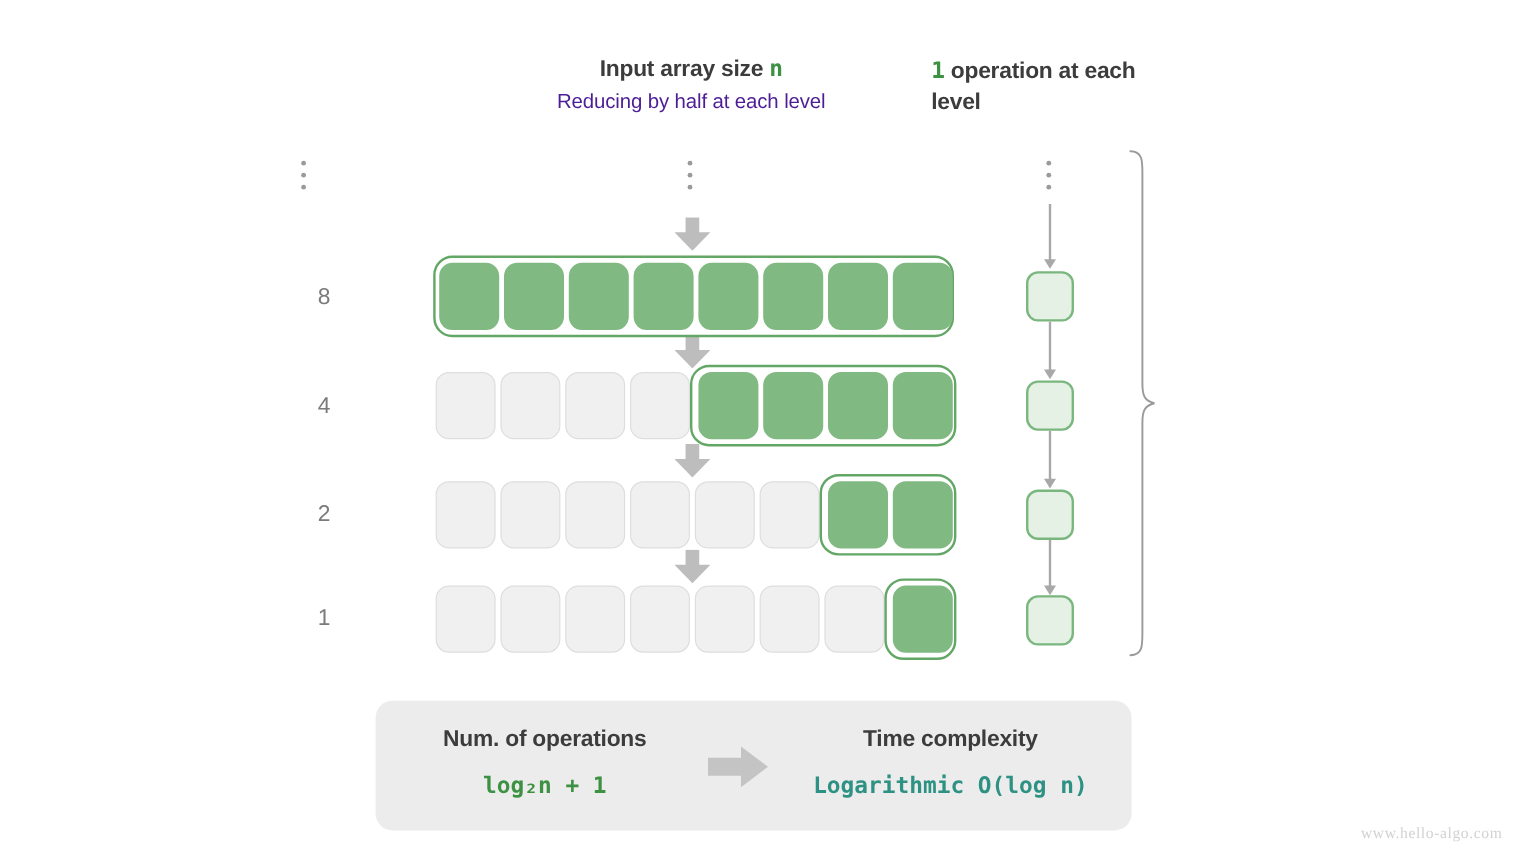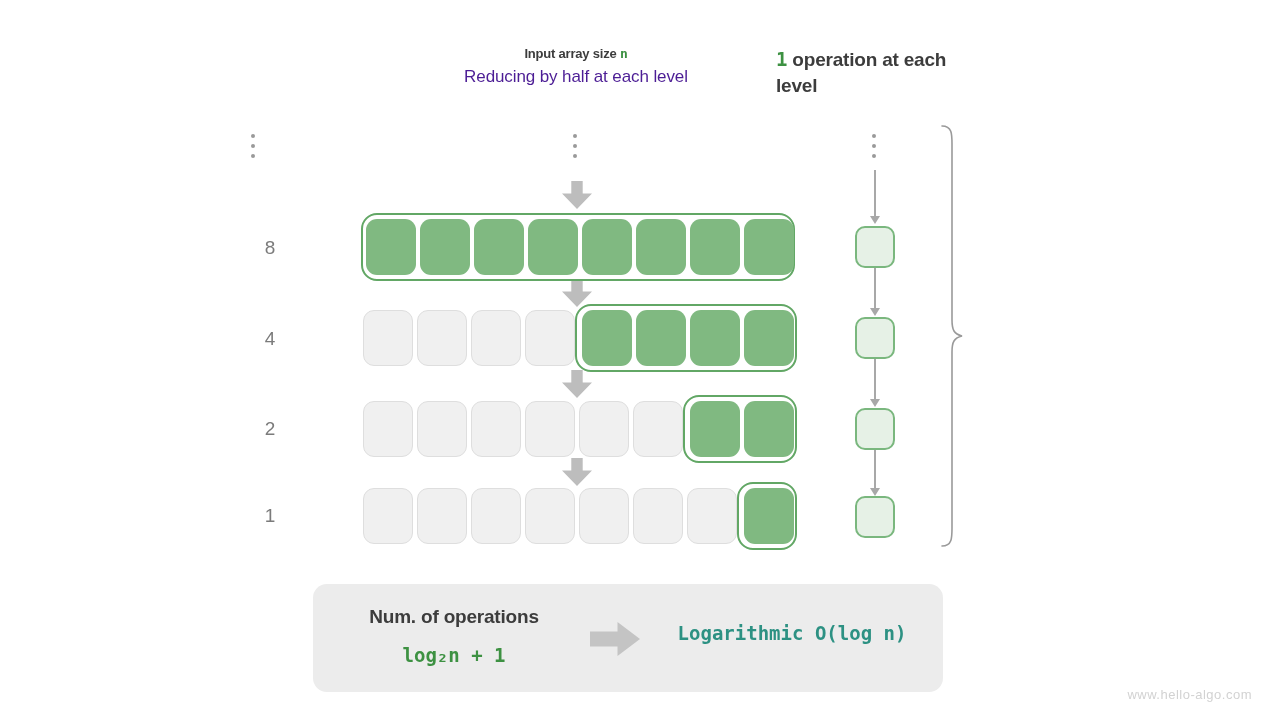--- a/index.html
+++ b/index.html
@@ -15,21 +15,21 @@
   .hdr-left {
     position: absolute; left: 155px; top: 62px;
     font-size: 19px; font-weight: bold; color: #3c3c3c;
     letter-spacing: -0.2px;
   }
   .hdr-mid {
     position: absolute; left: 390px; top: 46px; width: 372px;
     text-align: center;
   }
   .hdr-mid .line1 {
-    font-size: 13px; font-weight: bold; color: #3c3c3c;
+    font-size: 19px; font-weight: bold; color: #3c3c3c;
     letter-spacing: -0.2px; white-space: nowrap;
   }
   .hdr-mid .line2 {
     font-size: 17px; color: #4c1d95; margin-top: 6px;
     letter-spacing: -0.1px; white-space: nowrap;
   }
   .hdr-right {
     position: absolute; left: 776px; top: 46px; width: 190px;
     text-align: left; font-size: 19px; font-weight: bold;
     color: #3c3c3c; line-height: 1.38; letter-spacing: -0.2px;
@@ -115,21 +115,21 @@
   .v.teal  { color: #2d9183; }
   .right-arrow {
     position: absolute; left: 590px; top: 622px;
     width: 50px; height: 34px; background: #c4c4c4;
     clip-path: polygon(0% 28%, 55% 28%, 55% 0%, 100% 50%, 55% 100%, 55% 72%, 0% 72%);
   }
 
   
   .watermark {
     position: absolute; right: 28px; bottom: 18px;
-    font-family: Liberation Sans, sans-serif;
+    font-family: Liberation Serif, serif;
     font-size: 13px; color: #d2d2d2; letter-spacing: 0.5px;
   }
 </style>
 </head>
 <body>
 
 <div id="stage">
 
 
   <div class="hdr-mid">
@@ -237,18 +237,19 @@
   </div>
 
 
   <div class="panel"></div>
   <div class="panel-col" style="left:340px; top:606px; width:228px;">
     <div class="t">Num. of operations</div>
     <div class="v green">log₂n + 1</div>
   </div>
   <div class="right-arrow"></div>
   <div class="panel-col" style="left:668px; top:606px; width:248px;">
+    <div class="t">Time complexity</div>
     <div class="v teal">Logarithmic  O(log n)</div>
   </div>
 
   <div class="watermark">www.hello-algo.com</div>
 
 </div>
 
 </body></html>

